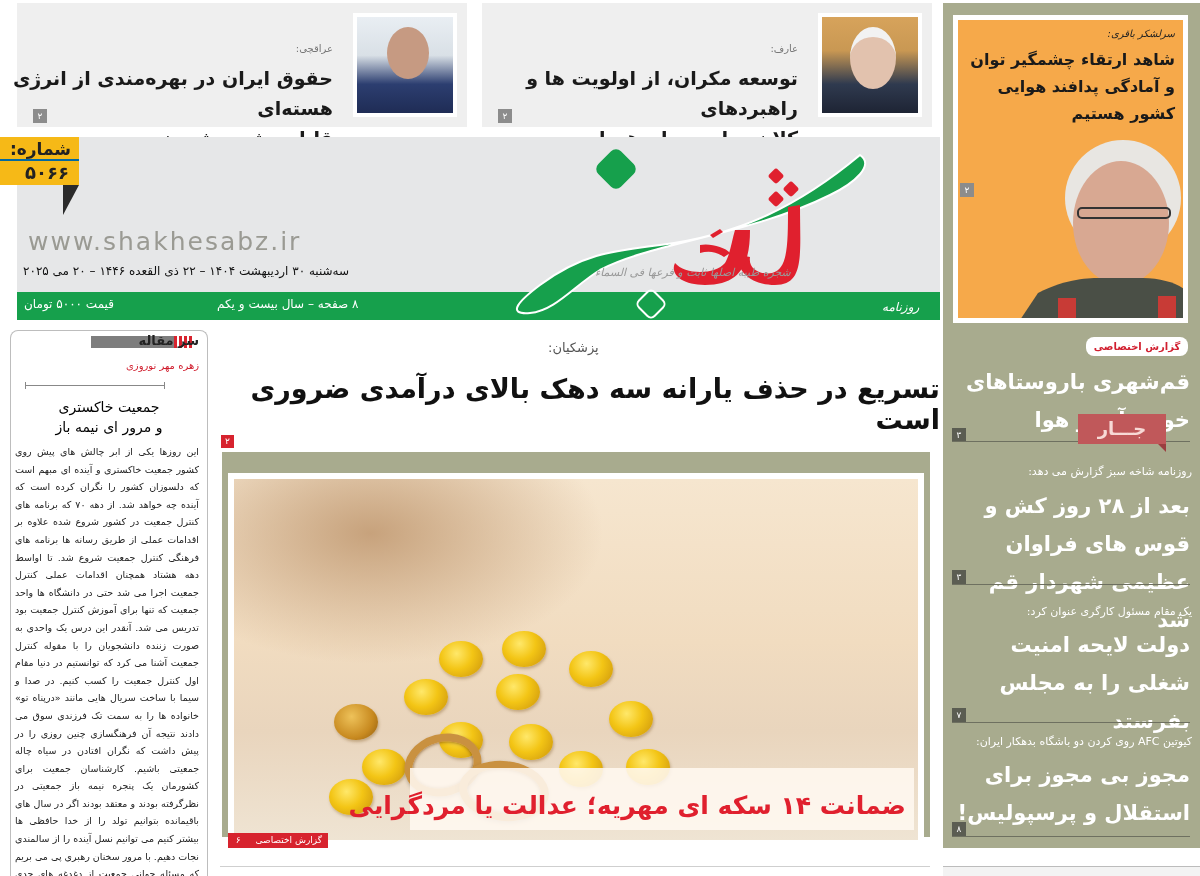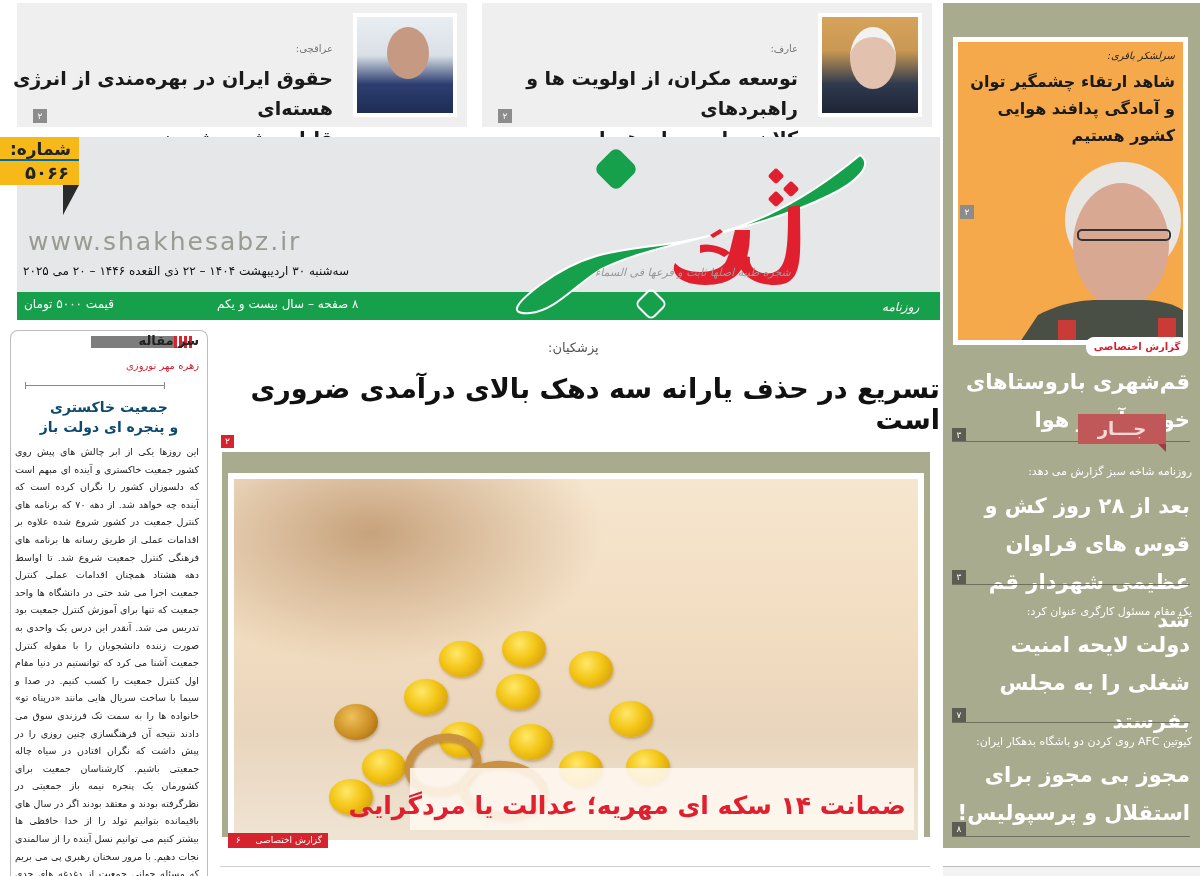--- a/index.html
+++ b/index.html
@@ -35,21 +35,21 @@
   #date-line { position: absolute; left: 23px; top: 264px; font-size: 12px; color: #111; direction: rtl; }
   #page-info { position: absolute; left: 217px; top: 297px; font-size: 12px; color: #fff; }
   #price { position: absolute; left: 24px; top: 297px; font-size: 12px; color: #fff; }
   #daily-label { position: absolute; left: 882px; top: 300px; font-size: 12px; color: #fff; font-style: italic; }
 
   #logo { position: absolute; left: 500px; top: 135px; width: 390px; height: 190px; }
   #tagline { position: absolute; left: 595px; top: 266px; font-size: 11px; color: #999; font-style: italic; }
 
   
   #sidebar { position: absolute; left: 943px; top: 3px; width: 257px; height: 845px; background: #a8ab8e; }
-  #featured { position: absolute; left: 10px; top: 12px; width: 235px; height: 308px; background: #fff; padding: 5px; margin-top: 22px; }
+  #featured { position: absolute; left: 10px; top: 12px; width: 235px; height: 308px; background: #fff; padding: 5px; }
   #featured .inner { position: relative; width: 100%; height: 100%; background: #f6a94a; overflow: hidden; }
   #featured .kicker { position: absolute; right: 8px; top: 8px; font-size: 10px; color: #222; font-style: italic; }
   #featured .title { position: absolute; right: 8px; top: 26px; width: 220px; font-size: 16px; font-weight: bold; color: #1a1a1a; line-height: 27px; text-align: right; }
   #featured .portrait { position: absolute; left: 60px; top: 108px; width: 175px; height: 195px; }
   #featured .pg-badge { position: absolute; left: 2px; top: 163px; }
 
   .sb-story { position: absolute; left: 0; width: 257px; }
   .sb-story .kicker { position: absolute; right: 8px; font-size: 11px; color: #fff; text-align: right; white-space: nowrap; }
   .sb-story .title { position: absolute; right: 10px; font-size: 21px; font-weight: bold; color: #fff; line-height: 38px; text-align: right; width: 240px; }
   .sb-story .pg-badge { position: absolute; left: 9px; background: #5b5d52; }
@@ -61,21 +61,21 @@
 
   
   #editorial { position: absolute; left: 10px; top: 330px; width: 198px; height: 546px; border: 1px solid #bdbdbd; border-bottom: none; border-radius: 8px 8px 0 0; background: #fff; }
   #editorial .head { position: absolute; right: 8px; top: 2px; font-size: 13px; font-weight: bold; color: #222; }
   #editorial .headbar { position: absolute; left: 80px; top: 5px; width: 85px; height: 12px; background: #7d7d7d; }
   #editorial .headstripes { position: absolute; left: 163px; top: 5px; width: 20px; height: 12px; background: repeating-linear-gradient(90deg, #d7232e 0 3px, #fff 3px 5px); }
   #editorial .author { position: absolute; right: 8px; top: 29px; font-size: 10px; color: #d11f2f; }
   #editorial .divider { position: absolute; left: 14px; top: 54px; width: 140px; height: 1px; background: #888; }
   #editorial .divider::before, #editorial .divider::after { content: ""; position: absolute; top: -3px; width: 1px; height: 7px; background: #888; }
   #editorial .divider::before { left: 0; } #editorial .divider::after { right: 0; }
-  #editorial .title { position: absolute; left: 0; right: 0; top: 66px; font-size: 14px; font-weight: bold; text-align: center; line-height: 20px; color: #0c4a6e; }
+  #editorial .title { position: absolute; left: 0; right: 0; top: 66px; font-size: 14px; font-weight: normal; text-align: center; line-height: 20px; color: #000000; }
   #editorial .body { position: absolute; left: 4px; right: 8px; top: 112px; font-size: 9.5px; line-height: 17.6px; text-align: justify; color: #222; }
 
   
   #main-kicker { position: absolute; left: 548px; top: 340px; font-size: 13px; color: #555; }
   #main-title { position: absolute; left: 220px; top: 373px; width: 720px; text-align: right; font-size: 27px; font-weight: bold; color: #111; }
   #main-badge { position: absolute; left: 221px; top: 435px; width: 13px; height: 13px; background: #d7232e; color: #fff; font-size: 9px; text-align: center; line-height: 13px; }
 
   #photo-frame { position: absolute; left: 222px; top: 452px; width: 708px; height: 385px; background: #a8ab8e; padding: 6px; }
   #photo-frame .white { width: 100%; height: 100%; background: #fff; padding: 6px; position: relative; margin-top: 15px; }
   #photo-frame .img { position: relative; width: 100%; height: 100%; overflow: hidden;
@@ -202,21 +202,21 @@
 <div id="jar-badge">جـــار</div>
 
 <div id="editorial">
   <div class="headbar"></div>
   <div class="headstripes"></div>
   <div class="head">سر مقاله</div>
   <div class="author">زهره مهر نوروزی</div>
   <div class="divider"></div>
   <div class="title">
     <div>جمعیت خاکستری</div>
-    <div>و پنجره ای دولت باز</div>
+    <div>و مرور ای نیمه باز</div>
   </div>
   <div class="body">این روزها یکی از ابر چالش های پیش روی کشور جمعیت خاکستری و آینده ای مبهم است که دلسوزان کشور را نگران کرده است که آینده چه خواهد شد. از دهه ۷۰ که برنامه های کنترل جمعیت در کشور شروع شده علاوه بر اقدامات عملی از طریق رسانه ها برنامه های فرهنگی کنترل جمعیت شروع شد. تا اواسط دهه هشتاد همچنان اقدامات عملی کنترل جمعیت اجرا می شد حتی در دانشگاه ها واحد جمعیت که تنها برای آموزش کنترل جمعیت بود تدریس می شد. آنقدر این درس یک واحدی به صورت زننده دانشجویان را با مقوله کنترل جمعیت آشنا می کرد که توانستیم در دنیا مقام اول کنترل جمعیت را کسب کنیم. در صدا و سیما با ساخت سریال هایی مانند «درپناه تو» خانواده ها را به سمت تک فرزندی سوق می دادند نتیجه آن فرهنگسازی چنین روزی را در پیش داشت که نگران افتادن در سیاه چاله جمعیتی باشیم. کارشناسان جمعیت برای کشورمان یک پنجره نیمه باز جمعیتی در نظرگرفته بودند و معتقد بودند اگر در سال های باقیمانده بتوانیم تولد را از خدا حافظی ها بیشتر کنیم می توانیم نسل آینده را از سالمندی نجات دهیم. با مرور سخنان رهبری پی می بریم که مسئله جوانی جمعیت از دغدغه های جدی رهبری بود ولی از سال</div>
 </div>
 
 <div id="main-kicker">پزشکیان:</div>
 <div id="main-title">تسریع در حذف یارانه سه دهک بالای درآمدی ضروری است</div>
 <div id="main-badge">۲</div>
 
 <div id="photo-frame">
   <div class="white">

